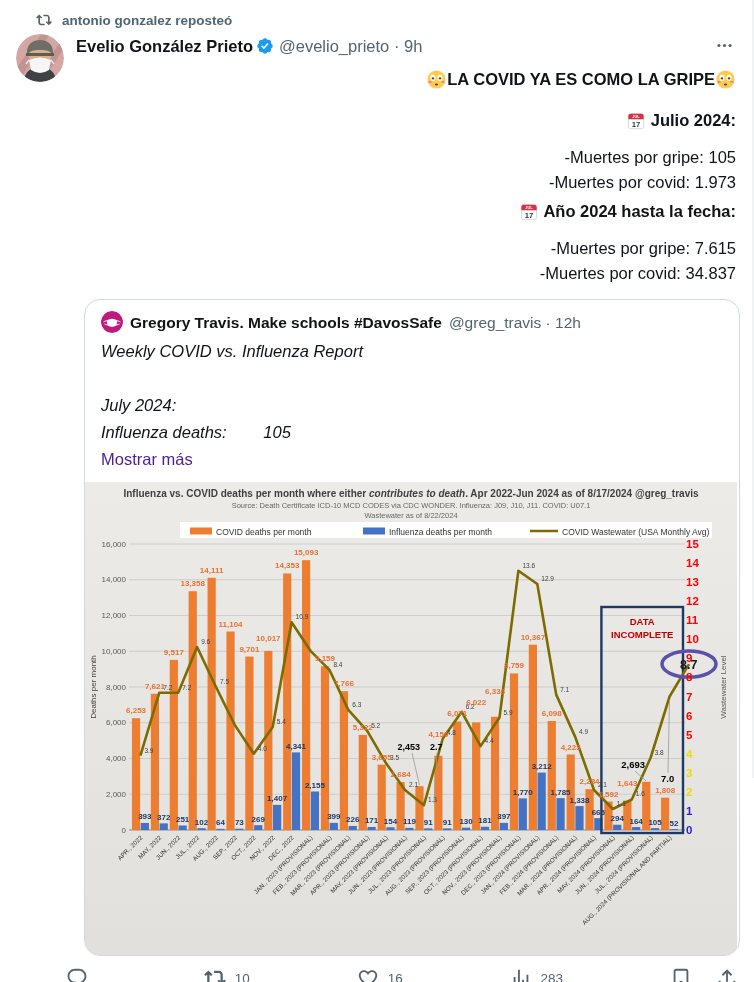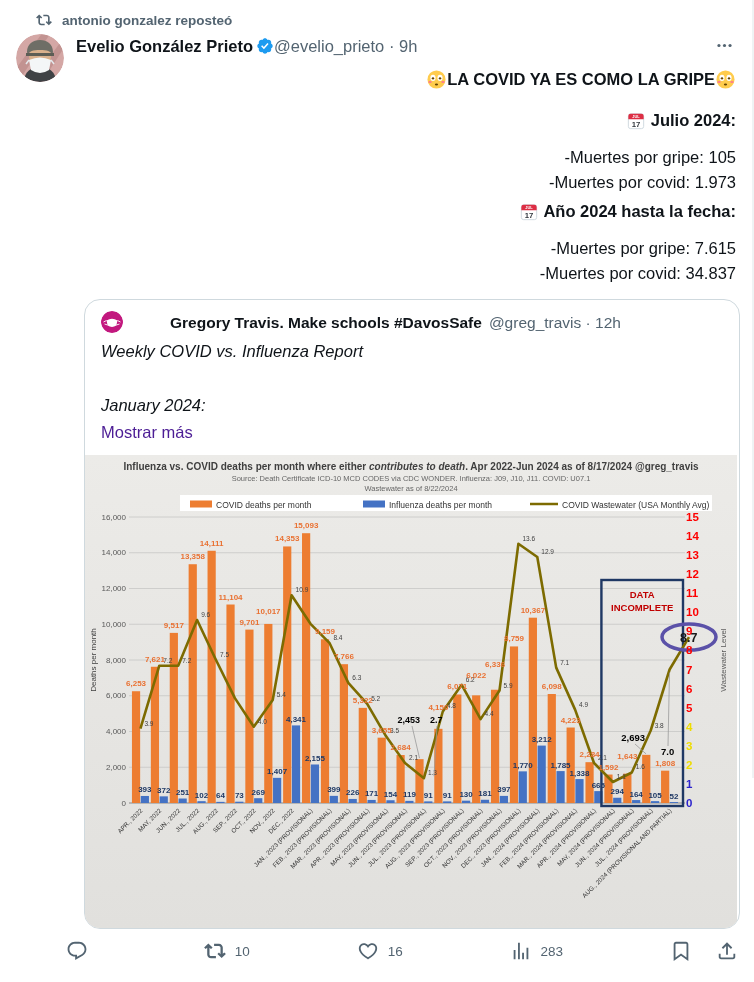--- a/index.html
+++ b/index.html
@@ -9,31 +9,31 @@
   .repost-row{display:flex;align-items:center;gap:10px;padding:12px 16px 2px 36px;color:#536471;font-weight:700;font-size:13.5px;}
   .repost-row svg{flex:0 0 auto;}
   
   .tweet-body{display:flex;padding:4px 16px 0 16px;}
   .avatar-col{width:48px;margin-right:12px;flex:0 0 auto;}
   .avatar{width:48px;height:48px;border-radius:50%;overflow:hidden;display:block;}
   .content-col{flex:1;min-width:0;}
   .name-row{display:flex;align-items:center;font-size:16.5px;line-height:20px;}
   .display-name{font-weight:700;color:#0f1419;white-space:nowrap;text-align:center;}
   .badge{margin-left:3px;display:inline-flex;}
-  .handle{color:#536471;white-space:nowrap;}
+  .handle{color:#536471;margin-left:5px;white-space:nowrap;}
   .more-btn{margin-left:auto;display:inline-flex;padding:2px;cursor:pointer;}
   .tweet-text{font-size:16.5px;line-height:25px;margin-top:5px;text-align:right;}
   .t-line{white-space:pre-wrap;}
   .t-bold{font-weight:700;}
   .emj{display:inline-block;vertical-align:-4px;margin:8px 1px;}
   
   .quoted-card{margin-top:13px;margin-left:8px;width:654px;border:1px solid #cfd9de;border-radius:16px;overflow:hidden;background:#fff;cursor:pointer;}
   .q-header{display:flex;align-items:center;gap:7px;padding:11px 16px 0 16px;font-size:15.5px;line-height:21px;}
   .q-avatar{width:22px;height:22px;border-radius:50%;overflow:hidden;flex:0 0 auto;}
-  .q-name{font-weight:700;color:#0f1419;margin-left:40px;}
+  .q-name{font-weight:700;color:#0f1419;}
   .q-handle{color:#536471;}
   .q-text{padding:5px 16px 0 16px;font-size:16.5px;line-height:27px;}
   .q-line{white-space:pre-wrap;min-height:27px;font-style:italic;}
   .show-more{color:#4c1d95;padding:0 16px 9px 16px;font-size:16.5px;line-height:27px;}
   .chart-wrap{width:652px;height:473px;background:linear-gradient(#ecebe8,#e2e1de);}
   
   .actions{display:flex;align-items:center;justify-content:space-between;padding:11px 14px 0 66px;color:#536471;}
   .act{display:flex;align-items:center;gap:9px;font-size:13.5px;color:#536471;cursor:pointer;}
   .act-right{display:flex;align-items:center;gap:24px;}
   .act svg{display:block;}
@@ -135,21 +135,22 @@
               <path d="M5.5 9.5 q5.5 -3.5 11 0 l-1.2 5 q-4.3 2.8 -8.6 0 z" fill="#ffffff"></path>
               <path d="M5.5 9.5 L2.5 11 M16.5 9.5 L19.5 11 M6.7 14 L3.5 13 M15.3 14 L18.5 13" stroke="#ffffff" stroke-width="0.9" fill="none"></path>
             </svg>
           </span>
           <span class="q-name">Gregory Travis. Make schools #DavosSafe</span>
           <span class="q-handle"><span>@greg_travis</span> <span>·</span> <span>12h</span></span>
         </div>
         <div class="q-text" id="quoted-text">
             <div class="q-line">Weekly COVID vs. Influenza Report</div>
             <div class="q-line">&nbsp;</div>
-            <div class="q-line">January 2024:</div>
+            <div class="q-line">July 2024:</div>
+            <div class="q-line">Influenza deaths:        105</div>
           </div>
         <div class="show-more">Mostrar más</div>
         <div class="chart-wrap" id="chart-mount"><svg viewBox="0 0 652 473" width="652" height="473" font-family="Liberation Sans, sans-serif">
               <defs>
                 <linearGradient id="cbg" x1="0" y1="0" x2="0" y2="1">
                   <stop offset="0" stop-color="#ECEBE8"></stop>
                   <stop offset="1" stop-color="#E1E0DD"></stop>
                 </linearGradient>
               </defs>
               <rect x="0" y="0" width="652" height="473" fill="url(#cbg)"></rect>

